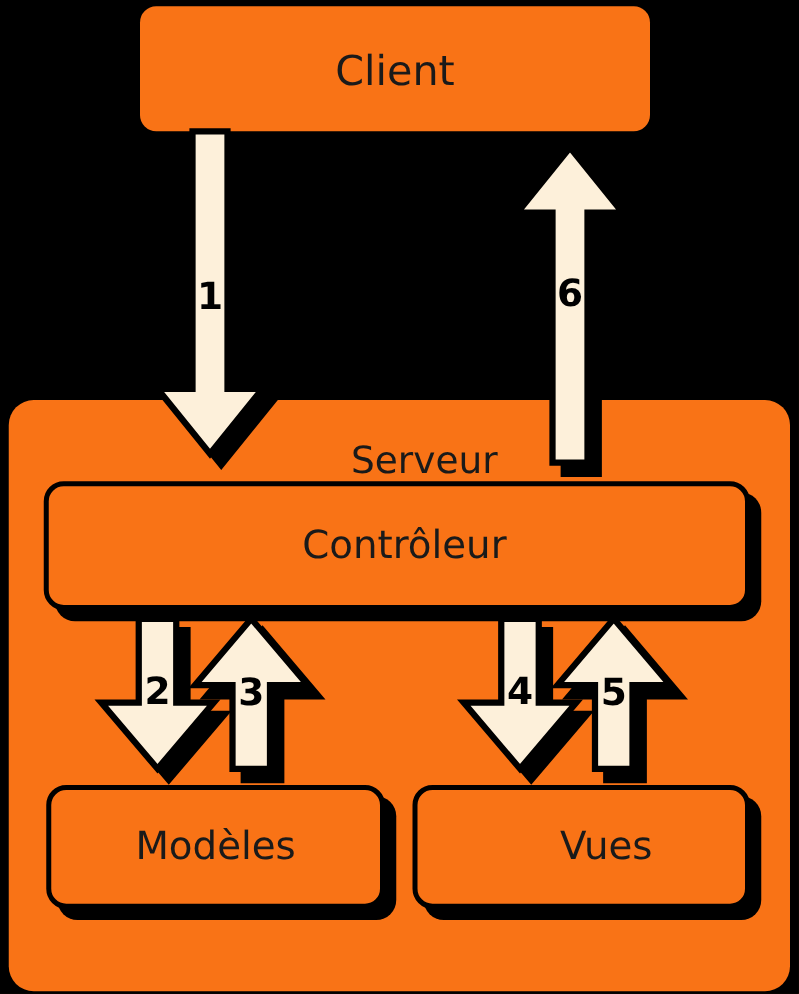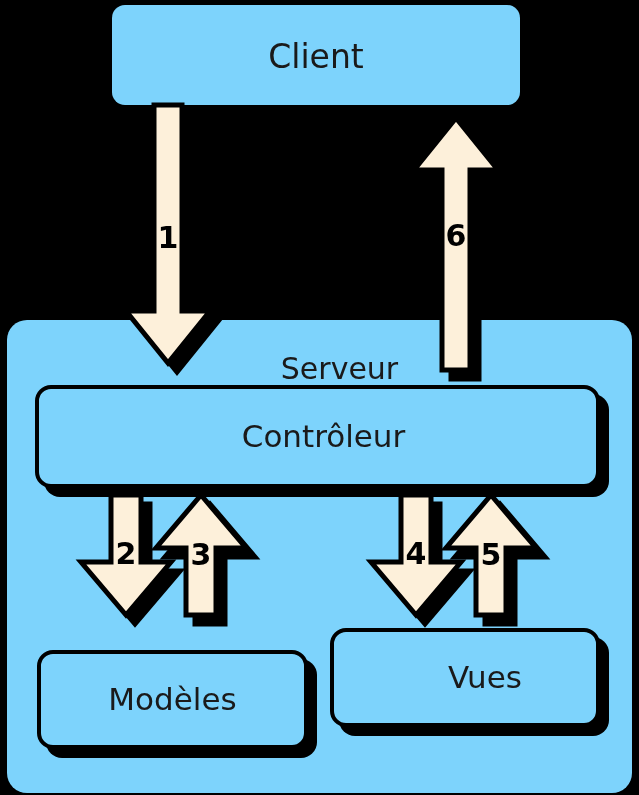--- a/index.html
+++ b/index.html
@@ -15,21 +15,21 @@
     position: relative;
     width: 639px;
     height: 795px;
     background: #000000;
     overflow: hidden;
   }
 
   
   .panel {
     position: absolute;
-    background: #7dd3fc;
+    background: #f97316;
     box-sizing: border-box;
   }
   .panel-plain {           
     border: none;
   }
   .panel-stroked {         
     border: 4px solid #000000;
     box-shadow: 9px 9px 0 0 #000000;
   }
 
@@ -136,21 +136,21 @@
   <div class="arrow" style="left:460px; top:495px; width:110px; height:135px;">
     <svg viewBox="0 0 110 135" preserveAspectRatio="none">
       <g transform="translate(9,9)">
         <path d="M 31,0 L 76,53 L 46,53 L 46,120 L 16,120 L 16,53 L -14,53 Z" fill="#000000" stroke="#000000" stroke-width="5" stroke-linejoin="miter"></path>
       </g>
       <path d="M 31,0 L 76,53 L 46,53 L 46,120 L 16,120 L 16,53 L -14,53 Z" fill="#FDF0DA" stroke="#000000" stroke-width="5" stroke-linejoin="miter"></path>
     </svg>
     <div class="arrow-num" style="left:16px; top:45px; width:30px; font-size:30px;">5</div>
   </div>
 
-  <div class="panel panel-stroked" style="left:37px; top:628px; width:271px; height:99px; border-radius:16px;margin-top:22px;">
+  <div class="panel panel-stroked" style="left:37px; top:628px; width:271px; height:99px; border-radius:16px;">
     <div class="label label-center" style="top:30px; font-size:31px;">Modèles</div>
   </div>
 
   <div class="panel panel-stroked" style="left:330px; top:628px; width:270px; height:99px; border-radius:16px;">
     <div class="label label-center" style="top:30px; font-size:31px;padding-left:40px;">Vues</div>
   </div>
 
 </div>
 
 </body></html>

